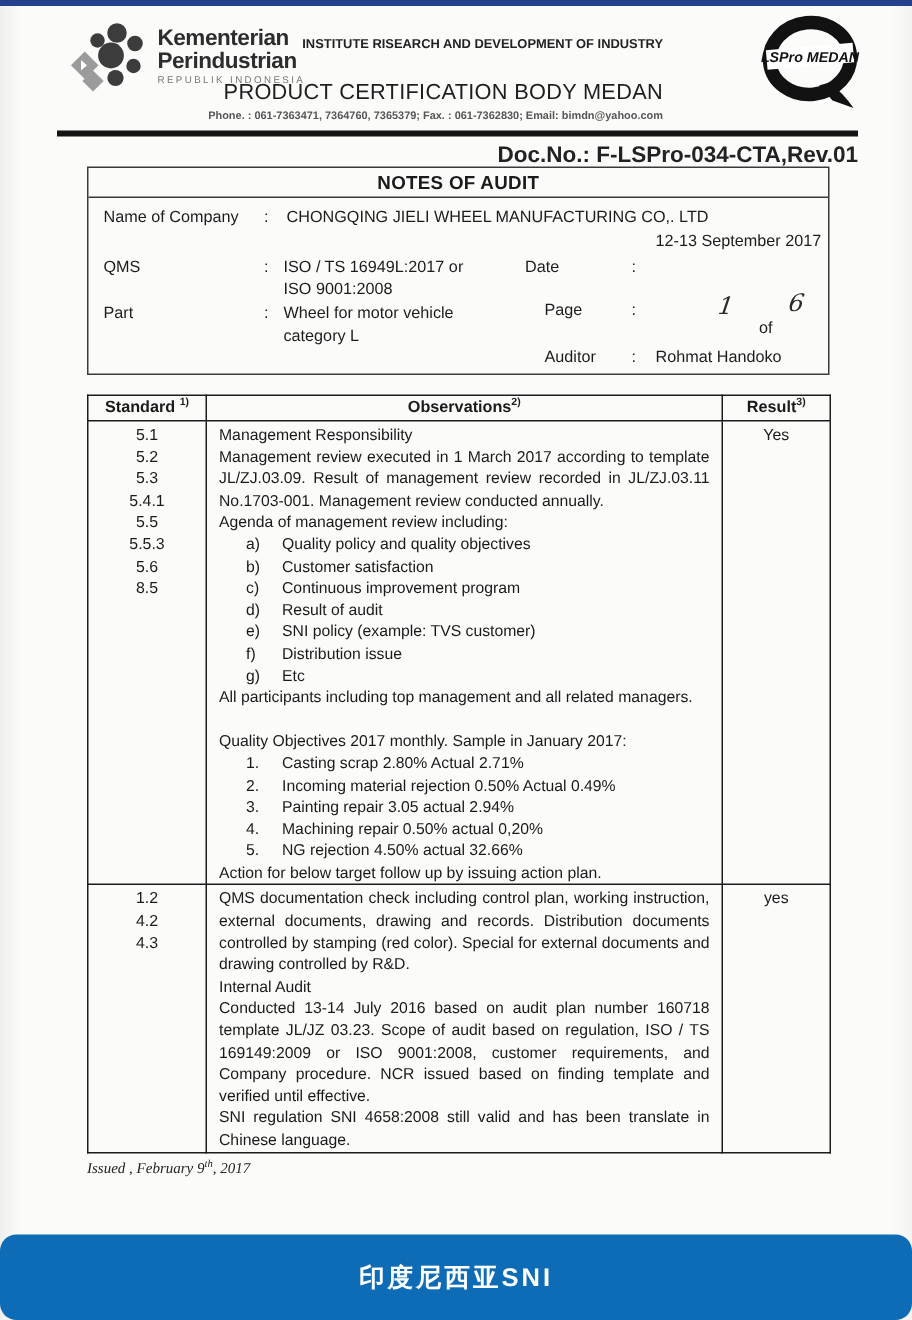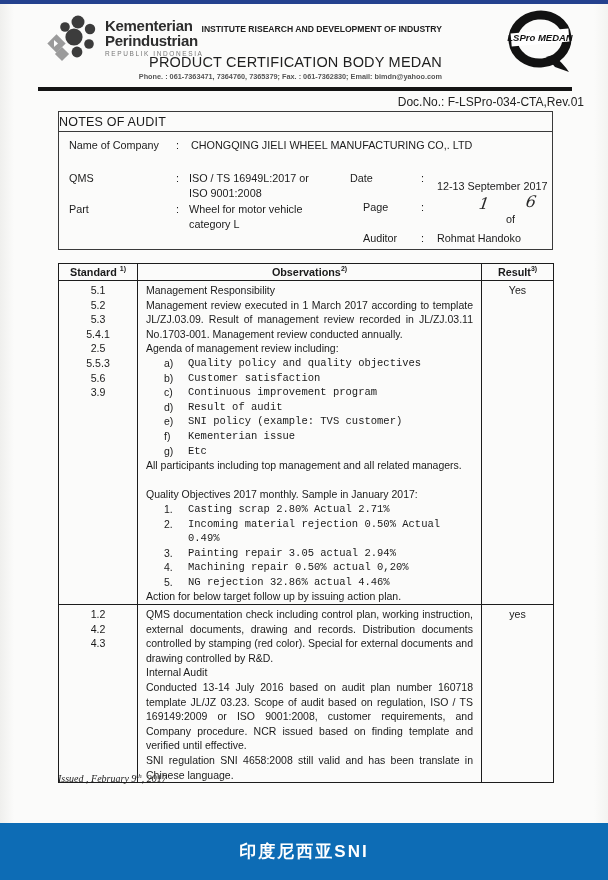--- a/index.html
+++ b/index.html
@@ -22,26 +22,26 @@
   .ministry .m-name { font-size:15px; font-weight:bold; color:#2d2d2d; letter-spacing:-0.3px; }
   .ministry .m-sub { font-size:6.5px; color:#777; letter-spacing:1.6px; margin-top:2px; }
   .center-block { position:absolute; left:130px; top:24px; width:312px; text-align:right; }
   .inst { font-size:8.6px; font-weight:bold; line-height:1.3; color:#222; }
   .body-name { font-size:14.5px; font-weight:500; letter-spacing:0.2px; color:#1e1e1e; margin-top:19px; }
   .contact { font-size:7.3px; font-weight:bold; color:#555; margin-top:2px; line-height:1.25; }
   .lspro-logo { position:absolute; left:503px; top:10px; width:74px; height:68px; }
 
   .double-rule { position:absolute; left:38px; top:87px; width:534px; height:2px;
     border-top:3px solid #141414; border-bottom:1px solid #141414; }
-  .doc-no { position:absolute; right:24px; top:95px; font-size:12px; font-weight:normal; color:#222; }
+  .doc-no { position:absolute; right:36px; top:95px; font-size:15px; font-weight:bold; color:#222; }
 
   
   .form-box { position:absolute; left:58px; top:111px; width:495px; height:139px;
     border:1.4px solid #3a3a3a; background:transparent; }
-  .form-title { height:20px; line-height:20px; text-align:left; font-weight:normal;
+  .form-title { height:20px; line-height:20px; text-align:center; font-weight:bold;
     font-size:12.5px; border-bottom:1.2px solid #3a3a3a; letter-spacing:0.2px; }
   .f-item { position:absolute; font-size:10.8px; color:#1c1c1c; white-space:nowrap; }
   .hand { font-family:"DejaVu Serif", serif; font-style:italic; font-size:16px;
     transform:skewX(-8deg); color:#2a2a2a; }
 
   
   .audit-table { position:absolute; left:58px; top:263px; width:495px;
     border-collapse:collapse; table-layout:fixed; }
   .audit-table th, .audit-table td { border:1px solid #1c1c1c; vertical-align:top; }
   .audit-table { border:1.6px solid #1c1c1c; }
@@ -50,31 +50,31 @@
   th sup, .note-sup { font-size:7px; }
   .col-std { width:79px; } .col-obs { width:344px; } .col-res { width:72px; }
   .std-cell { text-align:center; font-size:10.6px; padding-top:2px; }
   .std-cell div { line-height:14.6px; }
   .res-cell { text-align:center; font-size:10.6px; padding-top:2px; line-height:14.6px; }
   .obs-cell { padding:2px 8px 0 8px; font-size:10.5px; }
   .oline { line-height:14.6px; }
   .just { text-align:justify; }
   .li { display:flex; line-height:14.6px; }
   .li .mk { flex:none; width:24px; margin-left:18px; }
-  .li .li-t { flex:1;font-family:Liberation Mono, monospace; }
+  .li .li-t { flex:1; }
   .gap-top { margin-top:14.6px; }
   .row-1 td { height:307px;margin-top:44px; }
   .row-2 td { height:175px; }
 
   
   .issued { position:absolute; left:58px; top:772px; font-family:"Liberation Serif", serif;
     font-style:italic; font-size:10px; color:#222; }
   .issued sup { font-size:7px; }
   .banner { position:absolute; left:0; top:823px; width:608px; height:57px;
-    background:#0d6cb5; color:#ffffff; text-align:center; }
+    background:#0d6cb5; color:#ffffff; text-align:center;border-radius:11px; }
   .banner .banner-text { line-height:57px; font-size:17px; font-weight:bold; letter-spacing:2px; }
 </style>
 </head>
 <body>
 
 <div class="scan">
 
   <div class="topbar"></div>
 
   <svg class="gear-logo" viewBox="0 0 58 52">
@@ -127,21 +127,21 @@
     <div class="f-item" style="left:130px; top:60px;">ISO / TS 16949L:2017 or</div>
     <div class="f-item" style="left:130px; top:75px;">ISO  9001:2008</div>
 
     <div class="f-item" style="left:10px; top:91px;">Part</div>
     <div class="f-item" style="left:117px; top:91px;">:</div>
     <div class="f-item" style="left:130px; top:91px;">Wheel for motor vehicle</div>
     <div class="f-item" style="left:130px; top:106px;">category L</div>
 
     <div class="f-item" style="left:291px; top:60px;">Date</div>
     <div class="f-item" style="left:362px; top:60px;">:</div>
-    <div class="f-item" style="left:378px; top:68px;">12-13 September 2017</div>
+    <div class="f-item" style="left:378px; top:43px;">12-13 September 2017</div>
 
     <div class="f-item" style="left:304px; top:89px;">Page</div>
     <div class="f-item" style="left:362px; top:89px;">:</div>
     <div class="f-item hand" style="left:420px; top:82px;">1</div>
     <div class="f-item" style="left:447px; top:89px;margin-top:12px;">of</div>
     <div class="f-item hand" style="left:467px; top:80px;">6</div>
 
     <div class="f-item" style="left:304px; top:120px;">Auditor</div>
     <div class="f-item" style="left:362px; top:120px;">:</div>
     <div class="f-item" style="left:378px; top:120px;">Rohmat Handoko</div>
@@ -160,24 +160,24 @@
         <th><span>Result</span><sup>3)</sup></th>
       </tr>
     </thead>
     <tbody>
       <tr class="row-1">
         <td class="std-cell">
           <div>5.1</div>
           <div>5.2</div>
           <div>5.3</div>
           <div>5.4.1</div>
-          <div>2.5</div>
+          <div>5.5</div>
           <div>5.5.3</div>
           <div>5.6</div>
-          <div>3.9</div>
+          <div>8.5</div>
         </td>
         <td class="obs-cell">
           <div class="oline">Management Responsibility</div>
           <div class="oline just">Management review executed in 1 March 2017 according to template JL/ZJ.03.09. Result of management review recorded in JL/ZJ.03.11 No.1703-001. Management review conducted annually.</div>
           <div class="oline">Agenda of management review including:</div>
           <div class="li">
               <span class="mk">a)</span>
               <span class="li-t">Quality policy and quality objectives</span>
             </div>
           <div class="li">
@@ -191,21 +191,21 @@
           <div class="li">
               <span class="mk">d)</span>
               <span class="li-t">Result of audit</span>
             </div>
           <div class="li">
               <span class="mk">e)</span>
               <span class="li-t">SNI policy (example: TVS customer)</span>
             </div>
           <div class="li">
               <span class="mk">f)</span>
-              <span class="li-t">Kementerian issue</span>
+              <span class="li-t">Distribution issue</span>
             </div>
           <div class="li">
               <span class="mk">g)</span>
               <span class="li-t">Etc</span>
             </div>
           <div class="oline">All participants including top management and all related managers.</div>
           <div class="oline gap-top">Quality Objectives 2017 monthly. Sample in January 2017:</div>
           <div class="li">
               <span class="mk">1.</span>
               <span class="li-t">Casting scrap 2.80% Actual 2.71%</span>
@@ -217,21 +217,21 @@
           <div class="li">
               <span class="mk">3.</span>
               <span class="li-t">Painting repair 3.05 actual 2.94%</span>
             </div>
           <div class="li">
               <span class="mk">4.</span>
               <span class="li-t">Machining repair 0.50% actual 0,20%</span>
             </div>
           <div class="li">
               <span class="mk">5.</span>
-              <span class="li-t">NG rejection 32.86% actual 4.46%</span>
+              <span class="li-t">NG rejection 4.50% actual 32.66%</span>
             </div>
           <div class="oline">Action for below target follow up by issuing action plan.</div>
         </td>
         <td class="res-cell">Yes</td>
       </tr>
       <tr class="row-2">
         <td class="std-cell">
           <div>1.2</div>
           <div>4.2</div>
           <div>4.3</div>

